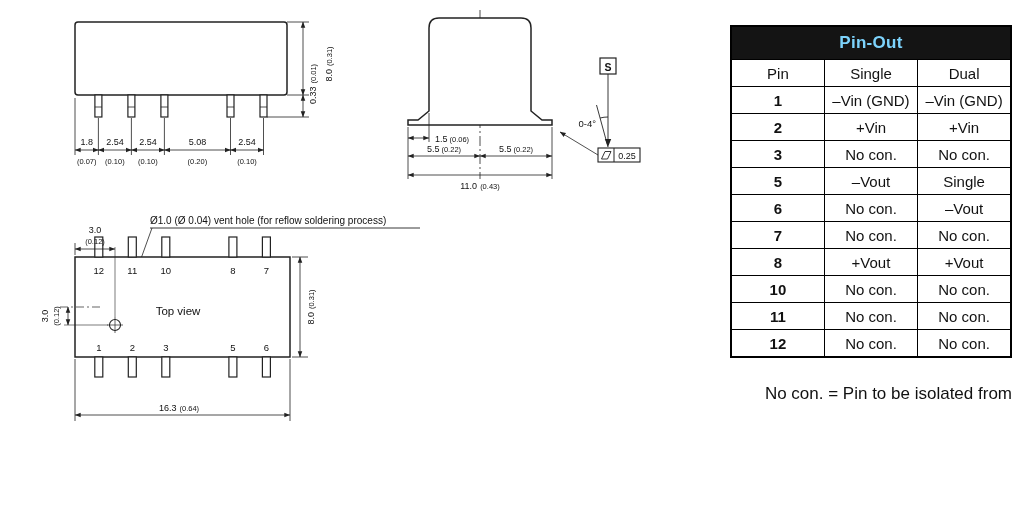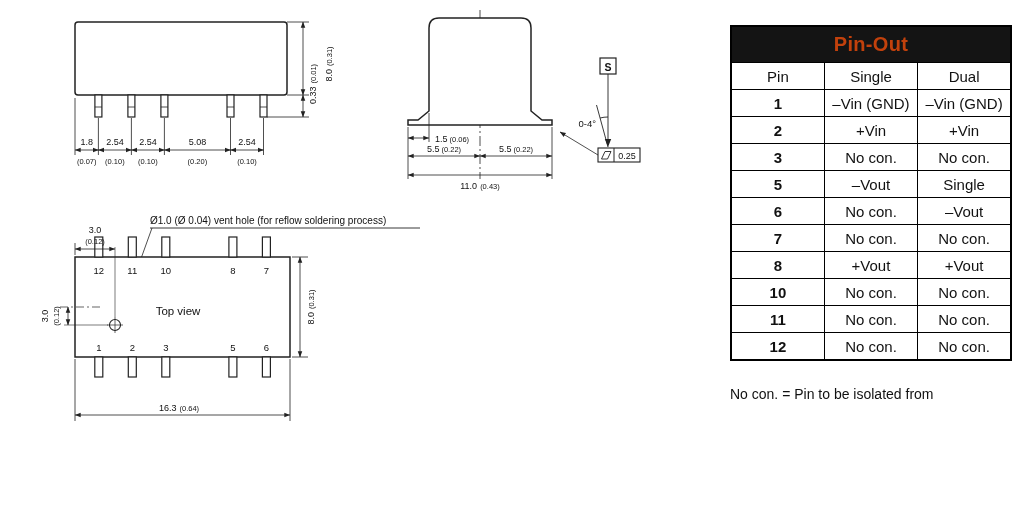--- a/index.html
+++ b/index.html
@@ -15,27 +15,27 @@
   .pin-num{font-size:9.5px}
   .view-label{font-size:11.5px}
   .note-text{font-size:10px}
   .s-label{font-size:10.5px;font-weight:bold}
   .angle-label{font-size:9.5px}
   .flat-label{font-size:9px}
 
   .table-wrap{position:absolute;left:730px;top:25px;width:282px}
   table{border-collapse:collapse;width:100%;border:2px solid #000;table-layout:fixed}
   th,td{border:1px solid #000;text-align:center;font-size:15px;padding:4.5px 2px;color:#111}
-  th.title{background:#141414;color:#c2410c;font-size:20px;font-weight:bold;padding:6px 2px;letter-spacing:.3px}
+  th.title{background:#141414;color:#7dd3fc;font-size:17px;font-weight:bold;padding:6px 2px;letter-spacing:.3px}
   thead th{font-weight:normal}
   .c-pin{width:54px}
   .c-single{width:113px}
   .c-dual{width:113px}
   td.cell-pin{font-weight:bold}
-  .note{margin-top:22px;text-align:left;font-size:14px;line-height:1.7;color:#111}
+  .note{margin-top:22px;text-align:right;font-size:17px;line-height:1.7;color:#111}
 </style>
 </head>
 <body>
 
 <svg class="drawing" style="left:55px;top:12px" width="300" height="158" viewBox="0 0 300 158">
   <defs>
     <marker id="ar1" viewBox="0 0 8 8" refX="7.6" refY="4" markerWidth="7.5" markerHeight="7.5" orient="auto-start-reverse">
       <path d="M0,1 L8,4 L0,7 Z" fill="#222"></path>
     </marker>
   </defs>

